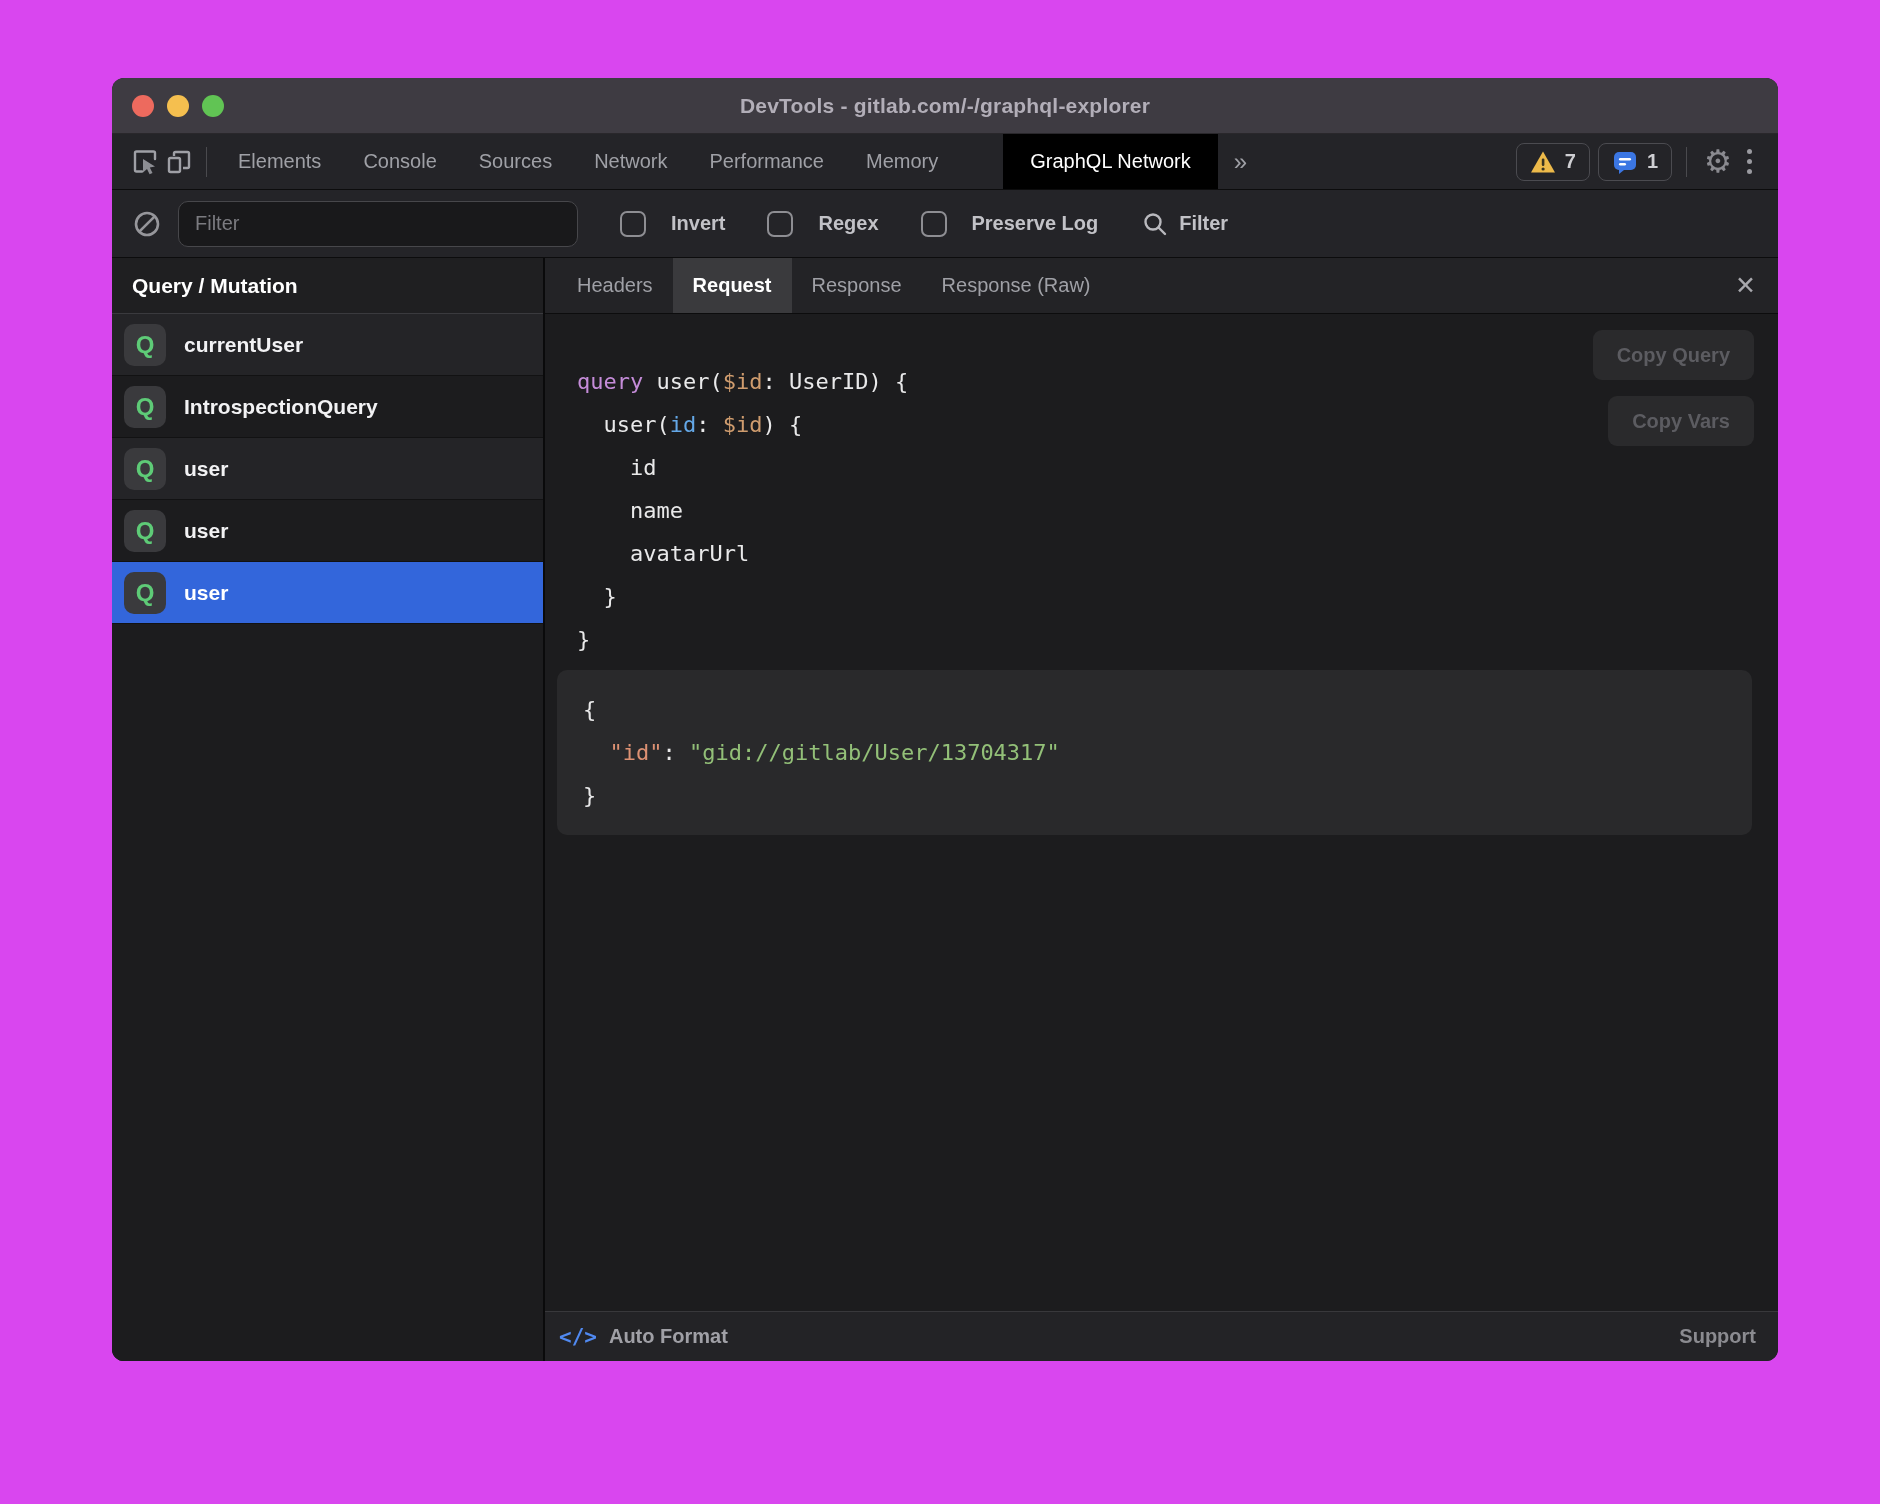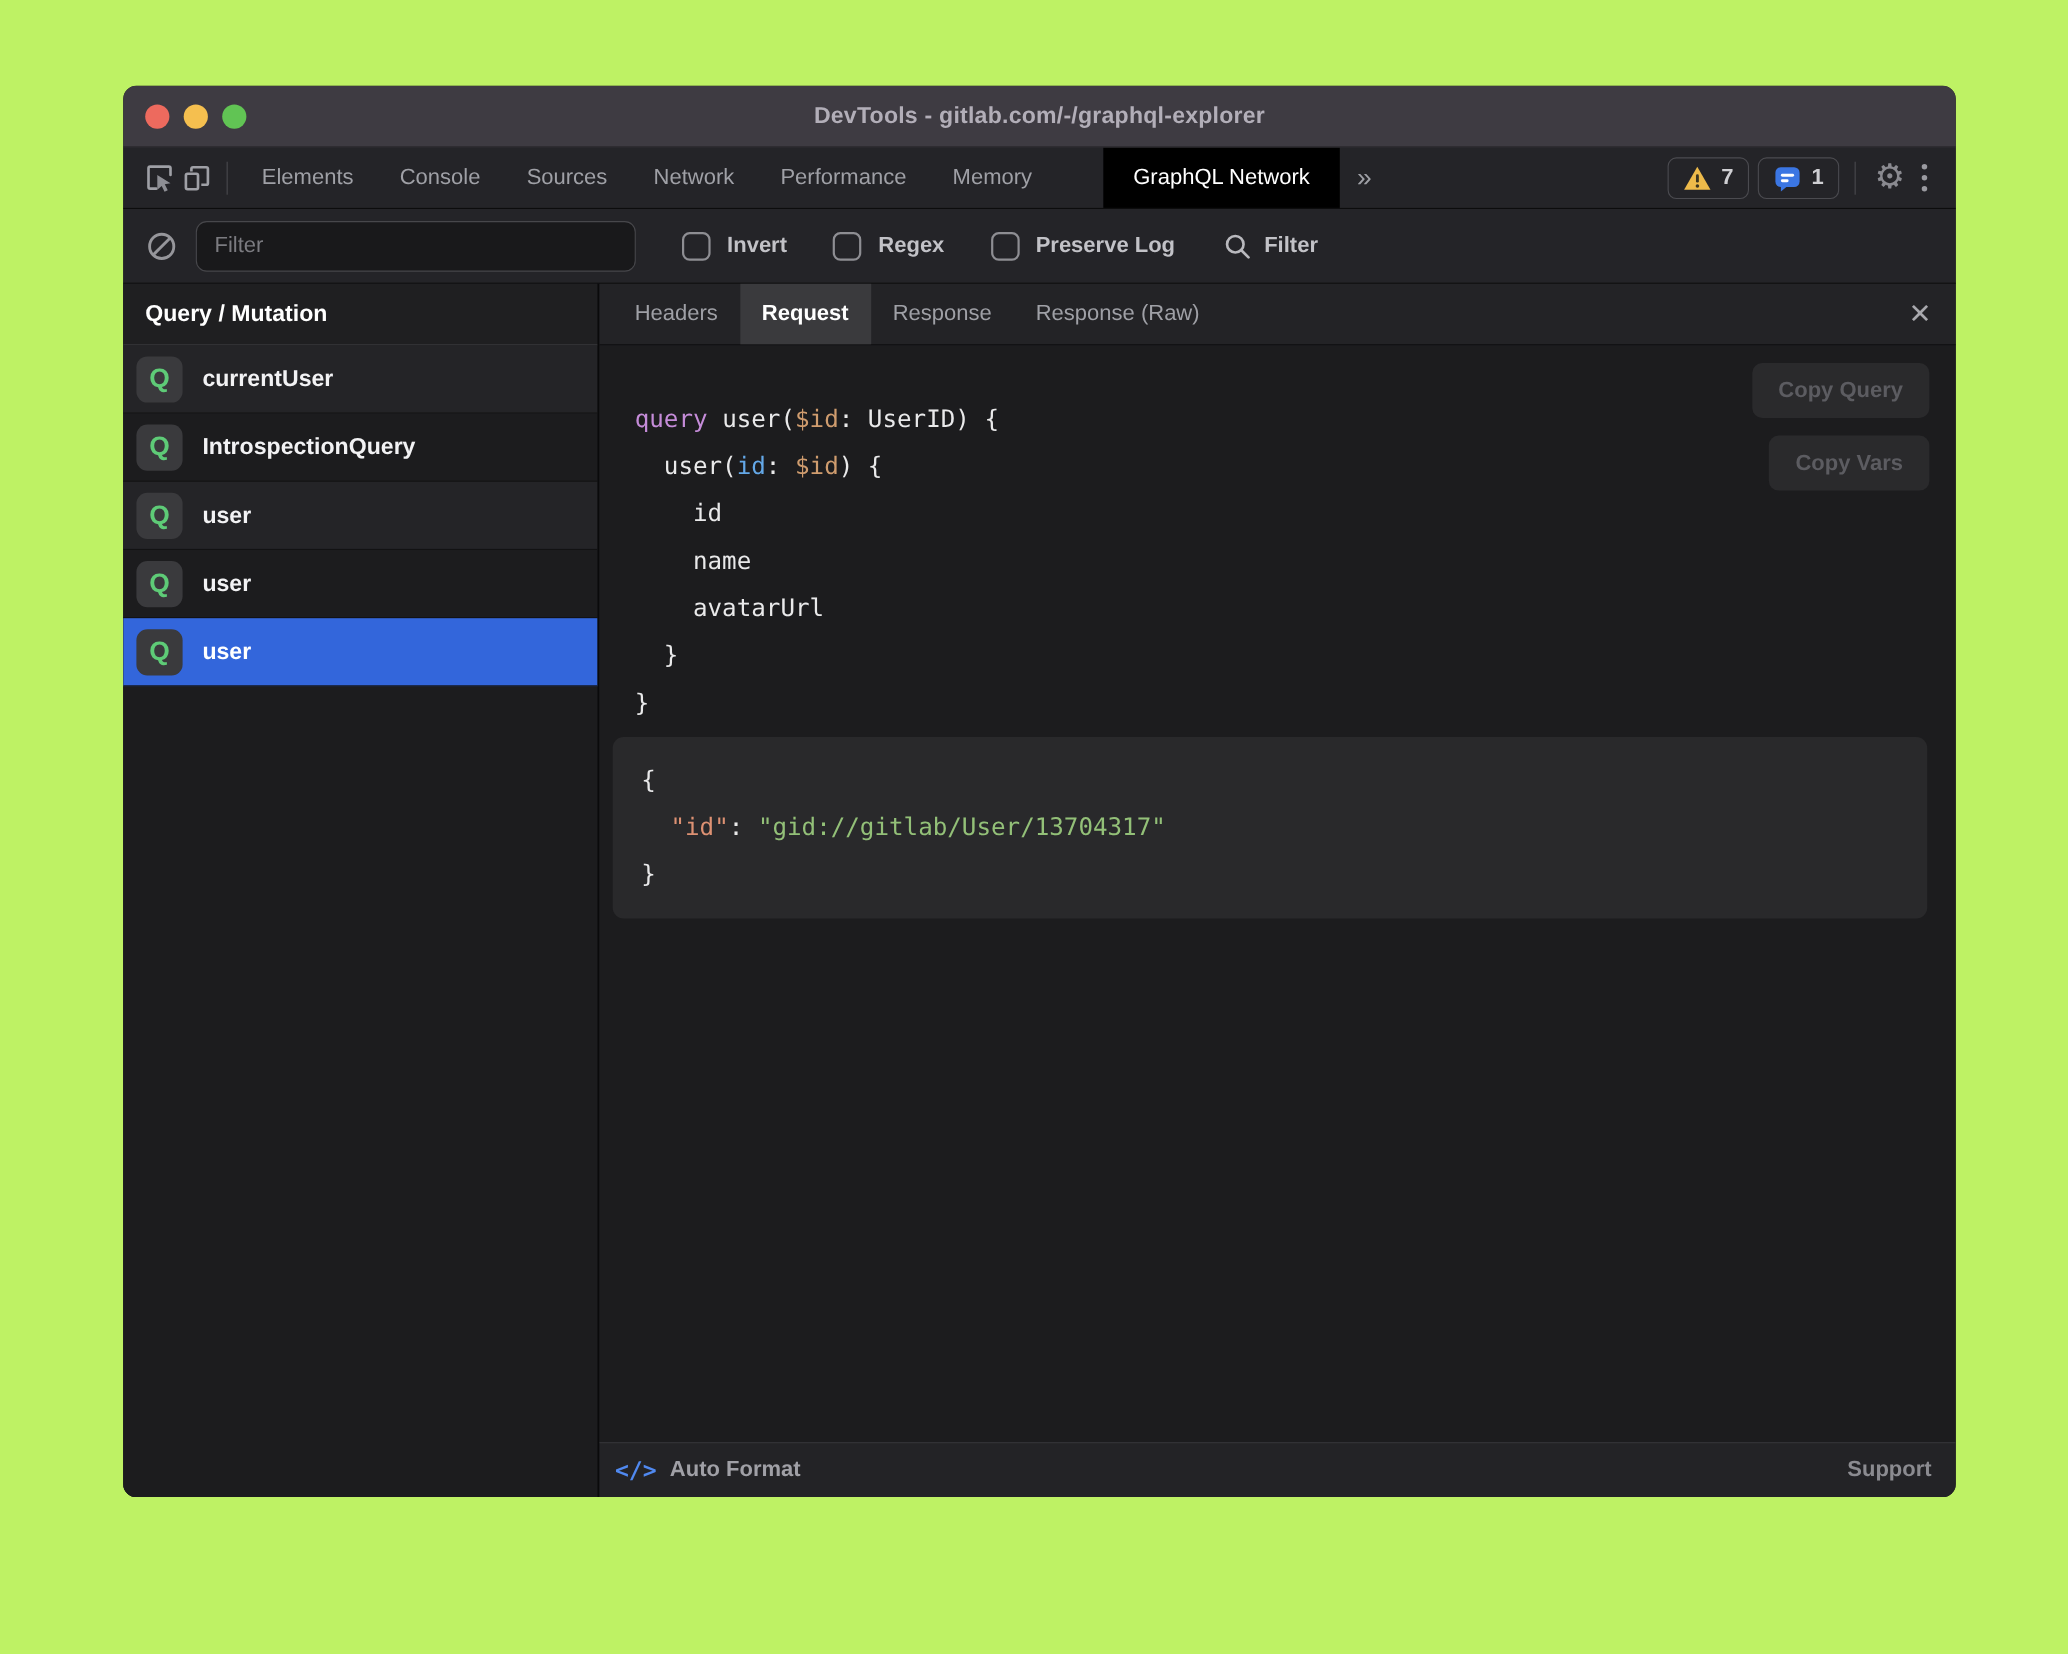--- a/index.html
+++ b/index.html
@@ -1,18 +1,18 @@
 <!DOCTYPE html>
 <html><head>
 <meta charset="utf-8">
 <style>
   * { margin:0; padding:0; box-sizing:border-box; }
   html,body { width:1880px; height:1504px; background:#000; overflow:hidden;
     font-family:"Liberation Sans", sans-serif; }
-  .stage { position:relative; width:1880px; height:1504px; background:#bef264; }
+  .stage { position:relative; width:1880px; height:1504px; background:#d946ef; }
 
   .window { position:absolute; left:112px; top:78px; width:1666px; height:1283px;
     border-radius:12px; overflow:hidden; background:#1c1c1e; display:flex; flex-direction:column; }
 
   
   .titlebar { height:56px; flex:0 0 56px; background:#3e3b42; position:relative;
     display:flex; align-items:center; justify-content:center; border-bottom:1px solid #29272b; }
   .traffic { position:absolute; left:20px; top:0; height:100%; display:flex; align-items:center; gap:13px; }
   .tl-dot { width:22px; height:22px; border-radius:50%; }
   .tl-close { background:#ed6a5e; }
@@ -37,21 +37,21 @@
   .kebab { display:flex; flex-direction:column; gap:5px; padding:0 12px; }
   .kebab i { width:5px; height:5px; border-radius:50%; background:#9a9aa0; }
 
   
   .filterbar { height:68px; flex:0 0 68px; background:#242428; display:flex; align-items:center;
     padding:0 18px; border-bottom:1px solid #0c0c0d; }
   .filter-input { width:400px; height:46px; margin-left:14px; background:#19191b;
     border:1px solid #47474b; border-radius:10px; color:#dcdcde; font-size:20px;
     padding:0 16px; outline:none; font-family:"Liberation Sans", sans-serif; }
   .filter-input::placeholder { color:#7b7b80; }
-  .chk-group { display:flex; align-items:center; gap:15px; margin-left:42px; }
+  .chk-group { display:flex; align-items:center; gap:25px; margin-left:42px; }
   .checkbox { width:26px; height:26px; border:2px solid #8e8e93; border-radius:7px; background:transparent; }
   .chk-label { font-size:20px; font-weight:600; color:#c2c2c7; white-space:nowrap; }
   .search-group { display:flex; align-items:center; gap:11px; margin-left:44px; }
 
   
   .body { flex:1; display:flex; min-height:0; }
 
   .sidebar { width:433px; flex:0 0 433px; background:#1c1c1e; border-right:2px solid #0a0a0b;
     display:flex; flex-direction:column; }
   .sidebar-header { height:56px; flex:0 0 56px; display:flex; align-items:center;

